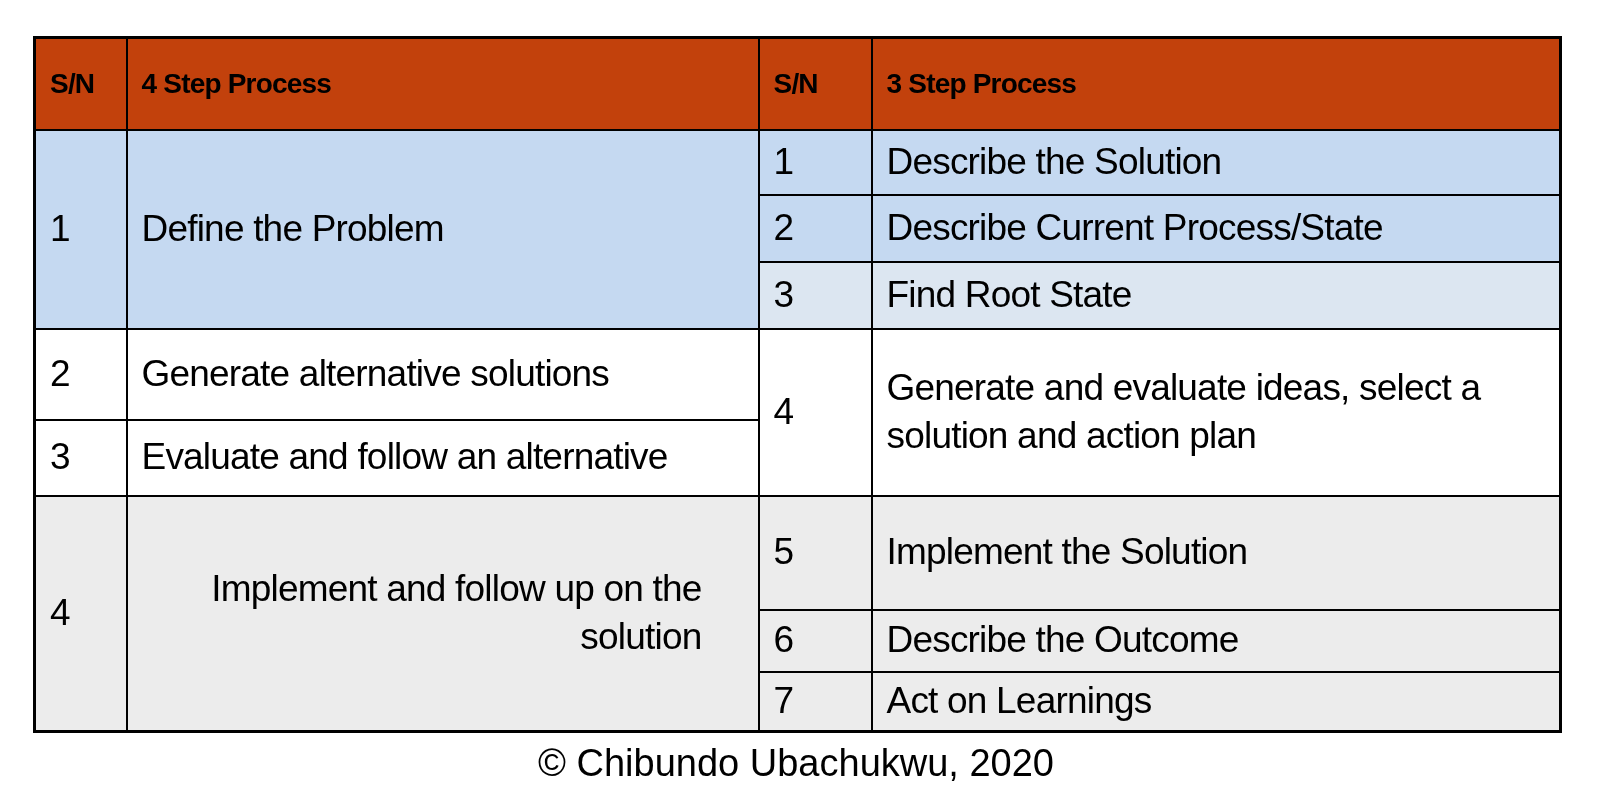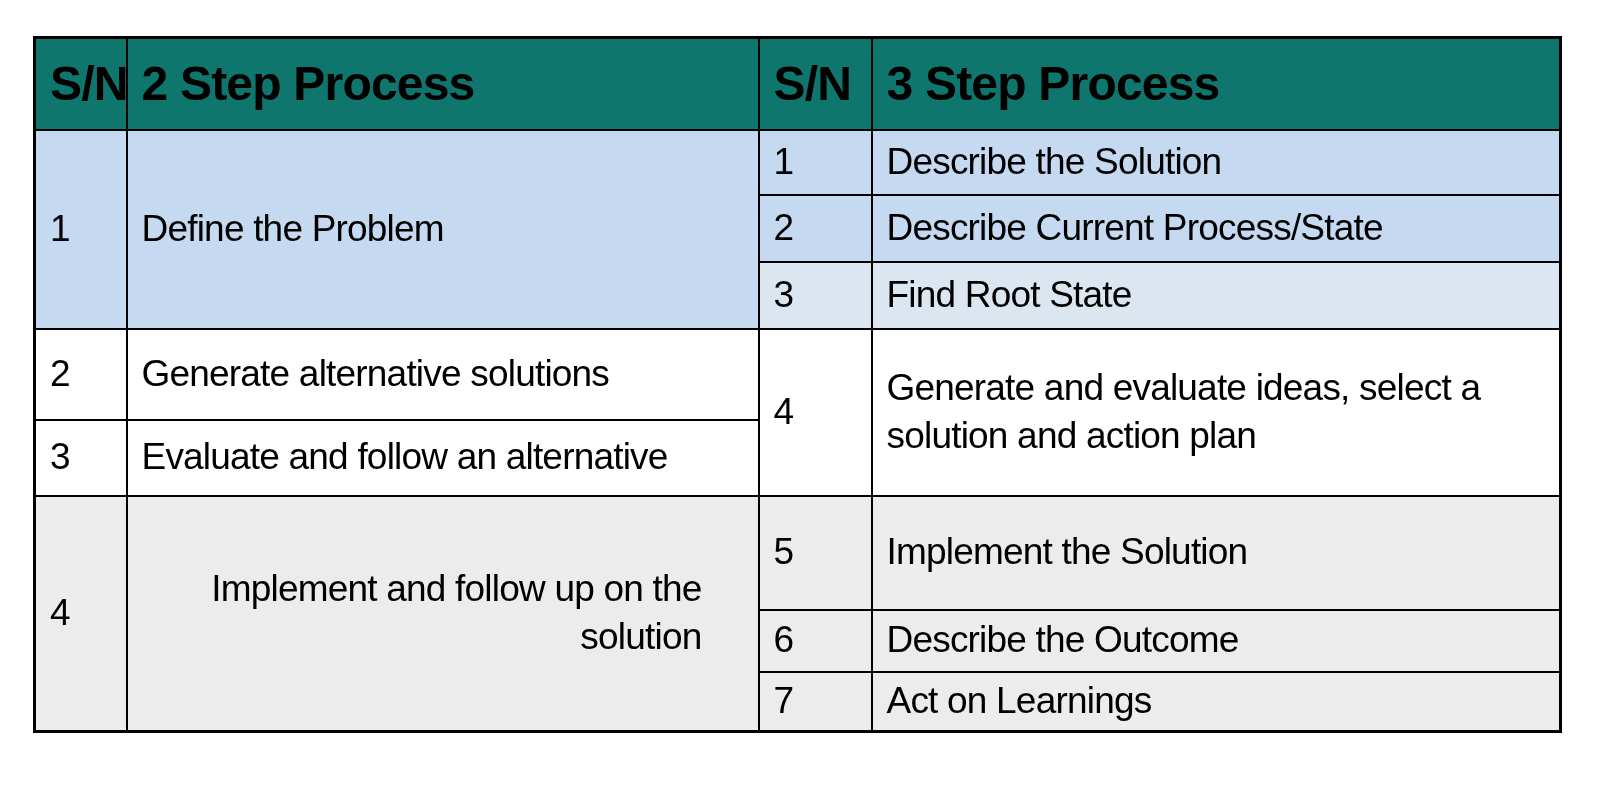--- a/index.html
+++ b/index.html
@@ -32,22 +32,22 @@
     vertical-align: middle;
     font-size: 37px;
     letter-spacing: -0.8px;
     line-height: 1.3;
     color: #000000;
     overflow: hidden;
   }
   table.process-table th {
     font-weight: bold;
     text-align: left;
-    background: #0f766e;
-    font-size: 48px;
+    background: #c2410c;
+    font-size: 28px;
   }
   .bg-blue   { background: #c5d9f1; }
   .bg-lblue  { background: #dce6f1; }
   .bg-gray   { background: #ececec; }
   .bg-white  { background: #ffffff; }
   .wrap-left  { max-width: 560px; text-align: right; }
   .wrap-right { max-width: 625px; }
   .footer {
     position: absolute;
     left: 0;
@@ -67,21 +67,21 @@
     <colgroup>
       <col style="width:92px">
       <col style="width:632px">
       <col style="width:113px">
       <col style="width:689px">
     </colgroup>
 
     <tbody>
         <tr style="height:92px">
       <th>S/N</th>
-      <th>2 Step Process</th>
+      <th>4 Step Process</th>
       <th>S/N</th>
       <th>3 Step Process</th>
     </tr>
 
     <tr style="height:65px">
       <td class="bg-blue" rowspan="3">1</td>
       <td class="bg-blue" rowspan="3">Define the Problem</td>
       <td class="bg-blue">1</td>
       <td class="bg-blue">Describe the Solution</td>
     </tr>
@@ -119,14 +119,15 @@
       <td class="bg-gray">6</td>
       <td class="bg-gray">Describe the Outcome</td>
     </tr>
     <tr style="height:60px">
       <td class="bg-gray">7</td>
       <td class="bg-gray">Act on Learnings</td>
     </tr>
   </tbody>
     </table>
 
+  <div class="footer">© Chibundo Ubachukwu, 2020</div>
 
 </div>
 
 </body></html>

